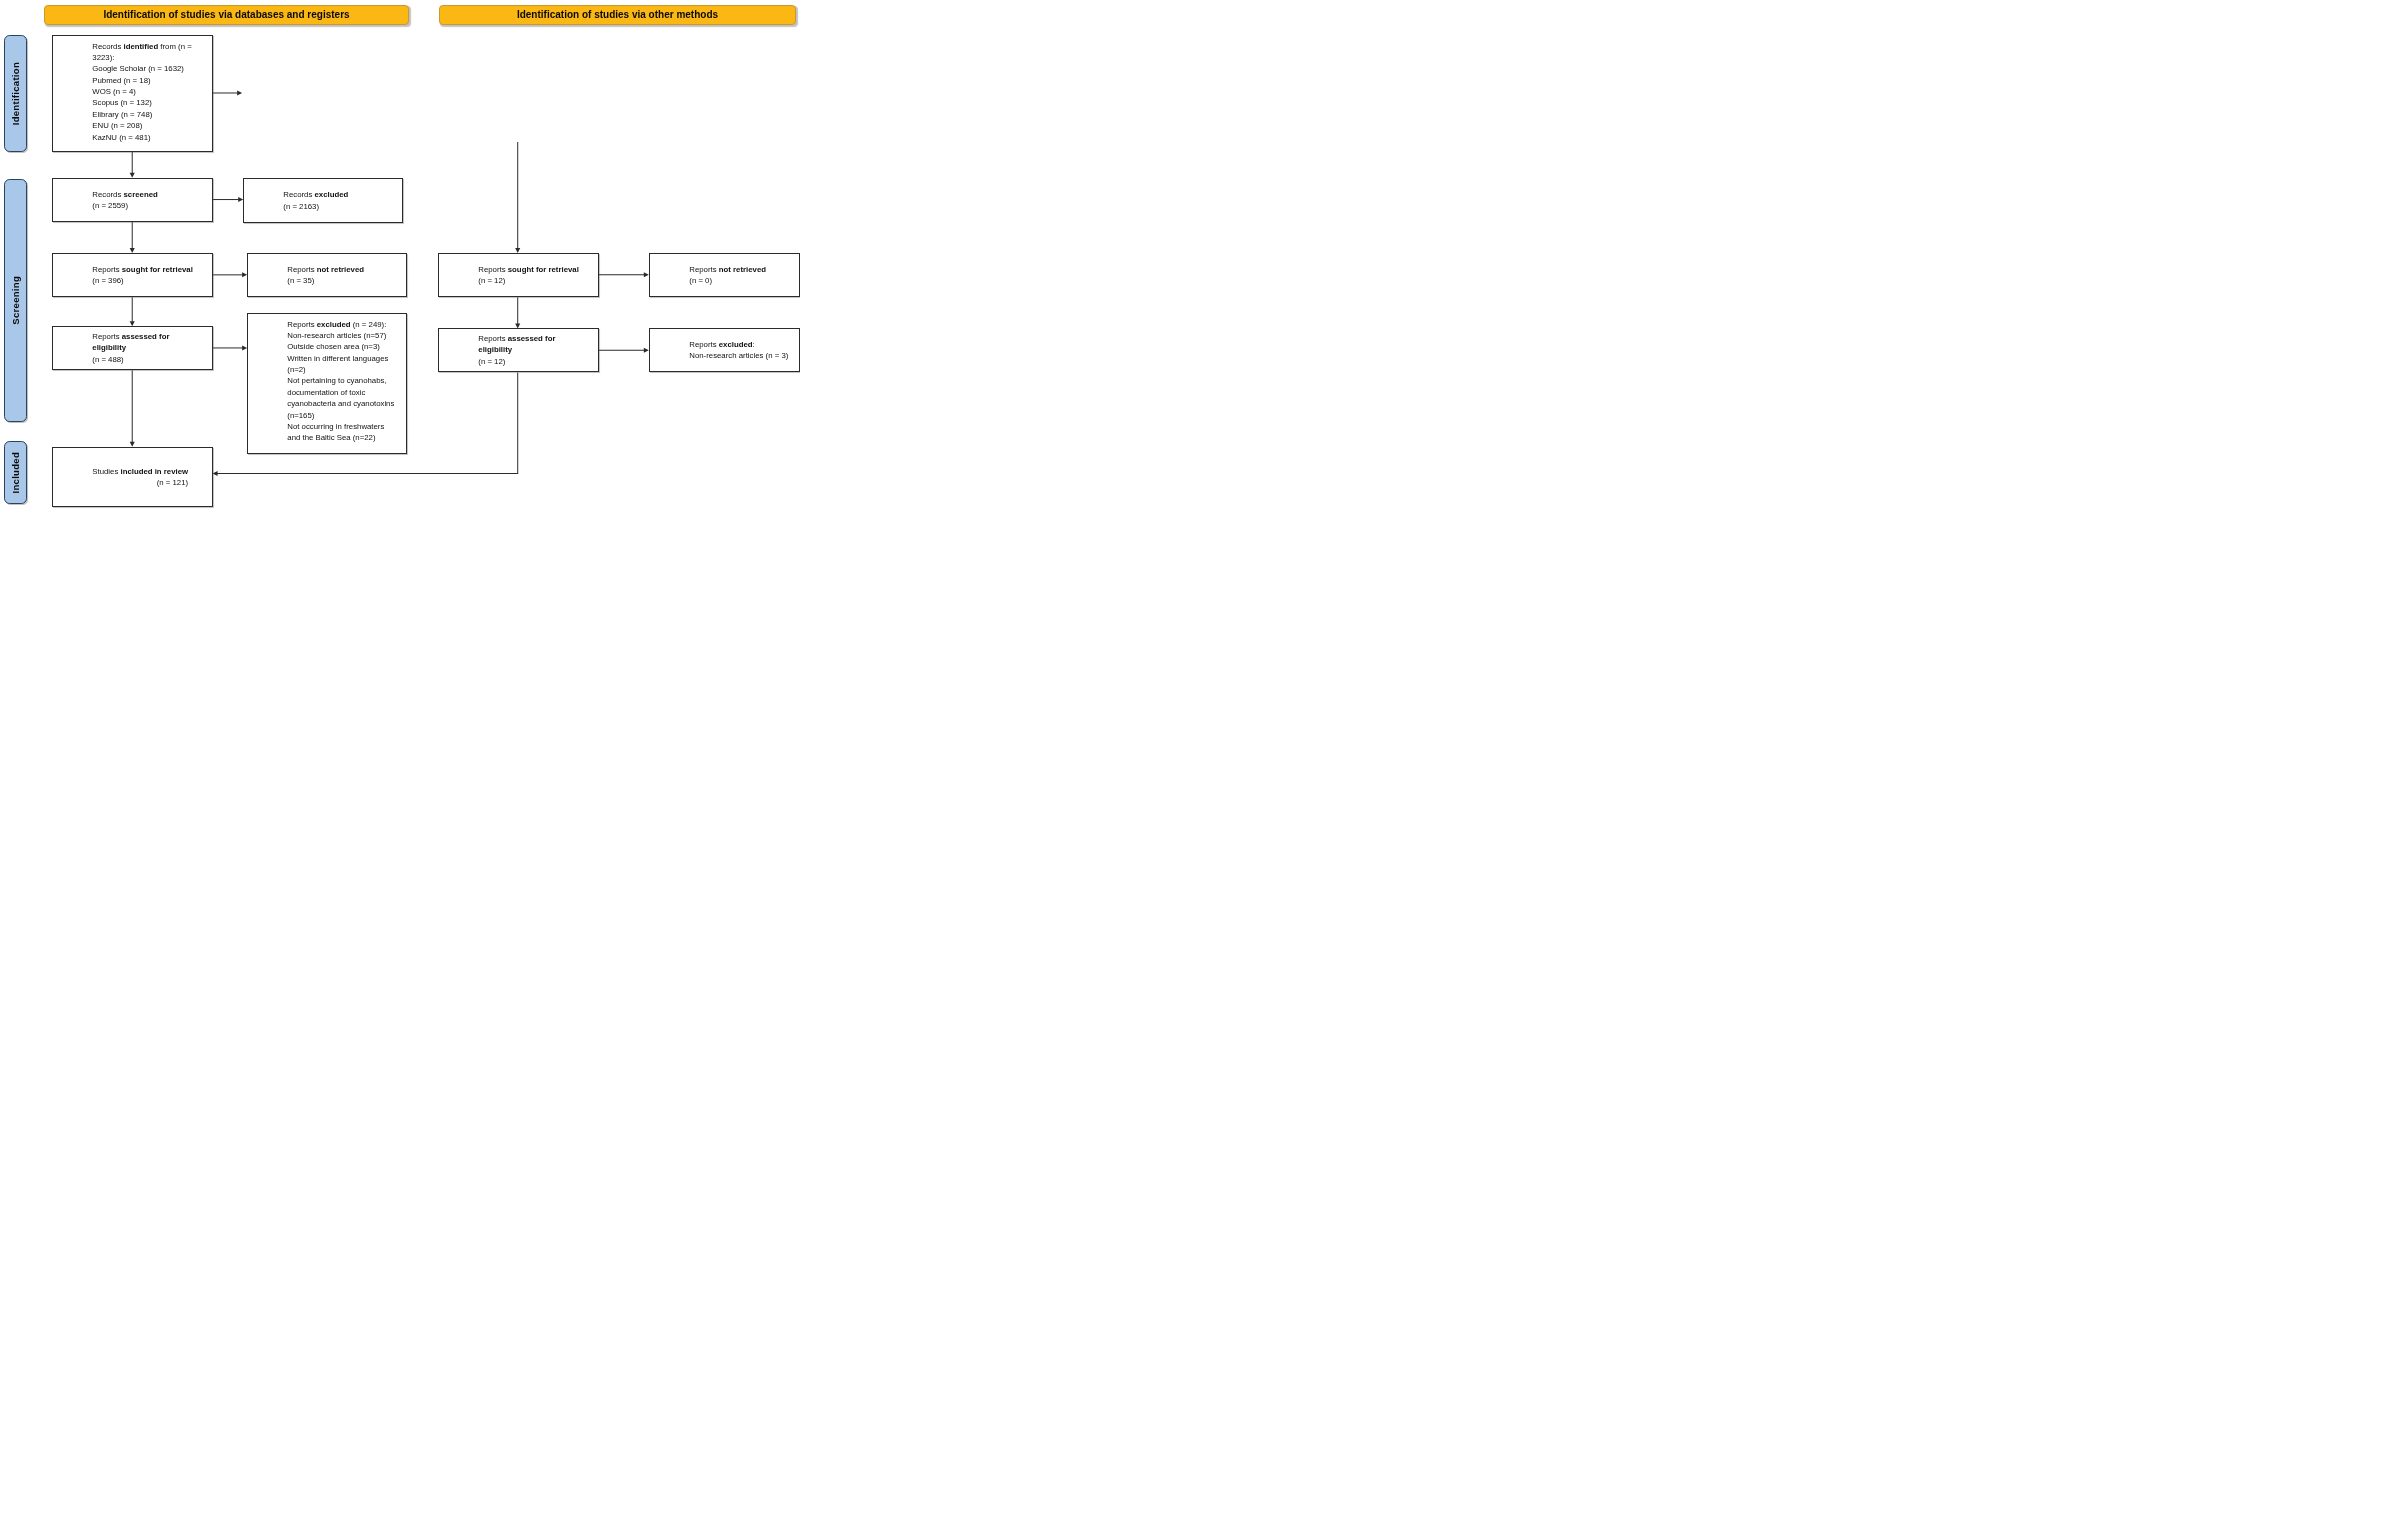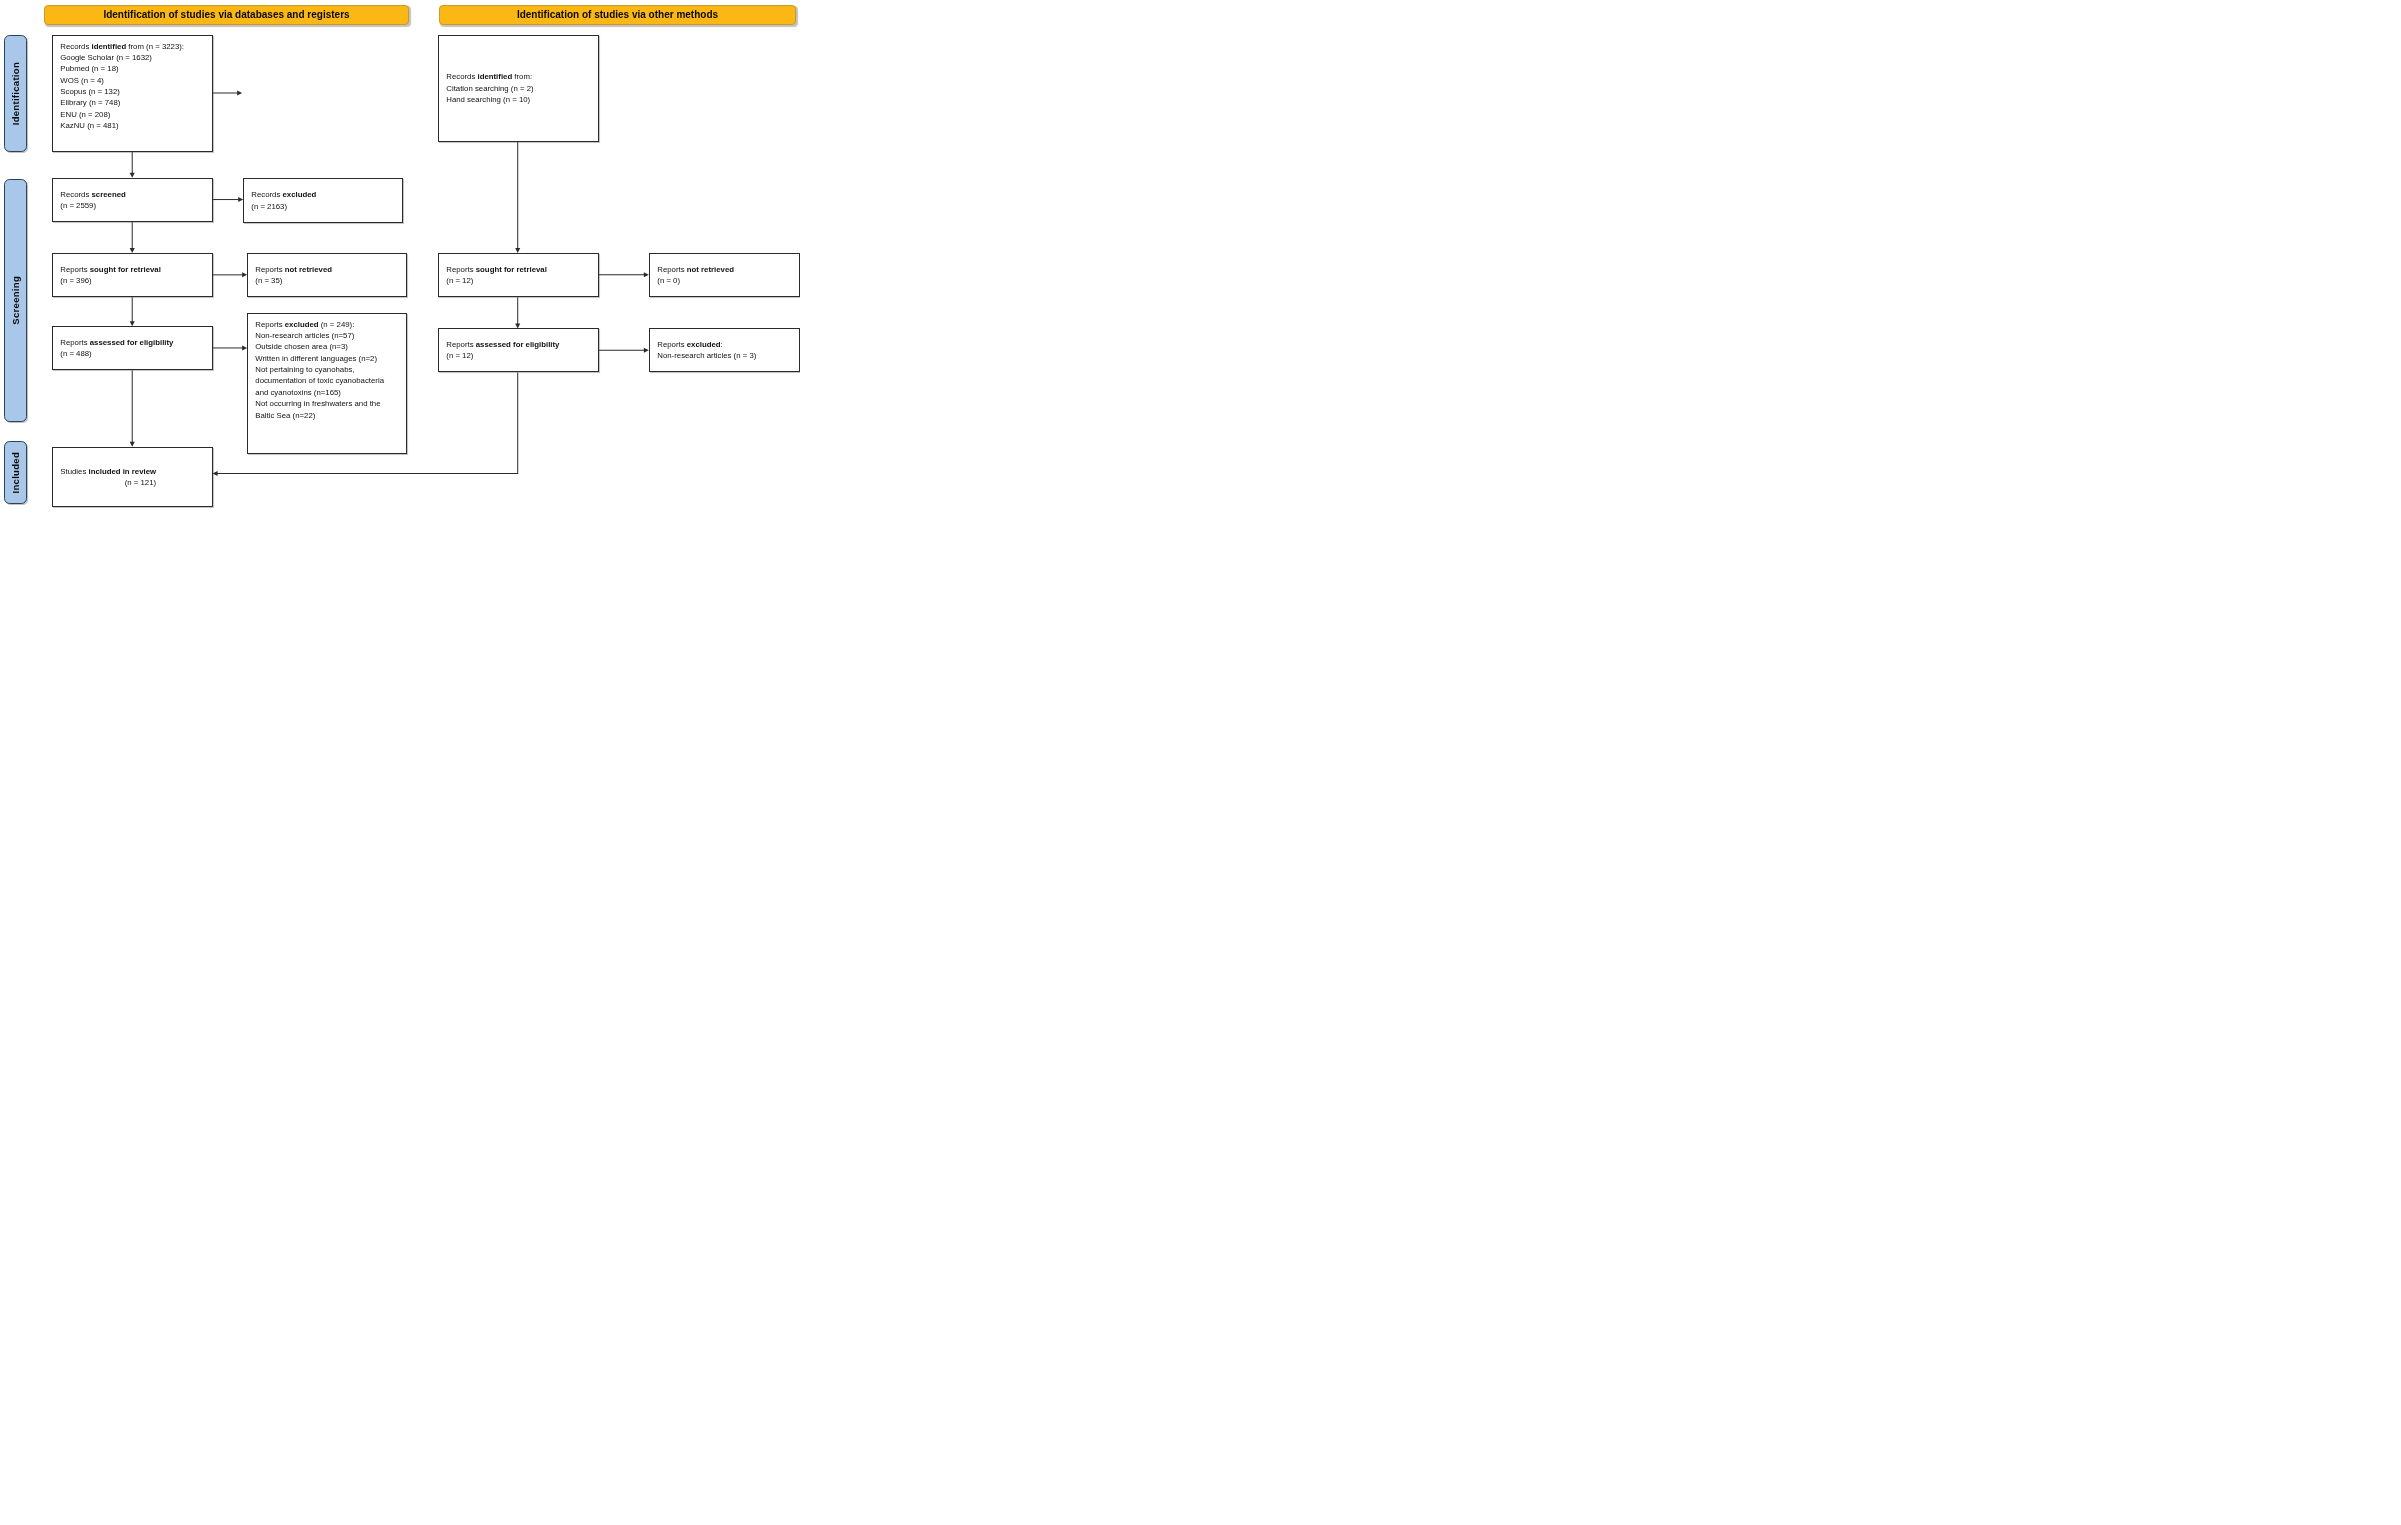--- a/index.html
+++ b/index.html
@@ -27,21 +27,21 @@
     display:flex;align-items:center;justify-content:center;
   }
   .stage span{
     writing-mode:vertical-rl;transform:rotate(180deg);
     font-weight:700;font-size:9.5px;color:#0b0b0b;letter-spacing:0.3px;white-space:nowrap;
   }
 
   .box{
     position:absolute;background:#fff;border:1.1px solid var(--box-border);
     box-shadow:0.6px 1.1px 0.6px rgba(90,90,90,.35);
-    display:flex;align-items:center;
+    display:flex;align-items:center;padding-left:32px;
   }
   .box.top{align-items:flex-start;}
   .box-text{padding:4.5px 7.3px;font-size:7.8px;line-height:1.46;}
 
   #arrows{position:absolute;left:0;top:0;width:800px;height:509px;pointer-events:none;}
   .arrow-line{stroke:var(--arrow);stroke-width:1.8;fill:none;}
   .arrow-head{fill:var(--arrow);stroke:none;}
 </style>
 </head>
 <body>
@@ -146,23 +146,20 @@
   </div>
 
   <div class="box top" style="left:247px;top:313px;width:160px;height:141px;">
     <div class="box-text"><span>Reports </span><span style="font-weight: 700;">excluded</span><span> (n = 249):</span><br><span>Non-research articles (n=57)</span><br><span>Outside chosen area (n=3)</span><br><span>Written in different languages (n=2)</span><br><span>Not pertaining to cyanohabs, documentation of toxic cyanobacteria and cyanotoxins (n=165)</span><br><span>Not occurring in freshwaters and the Baltic Sea (n=22)</span></div>
   </div>
 
   <div class="box" style="left:52px;top:447px;width:161px;height:60px;text-align:right;">
     <div class="box-text"><span>Studies </span><span style="font-weight: 700;">included in review</span><br><span>(n = 121)</span></div>
   </div>
 
-  <div class="box" style="left:438px;top:35px;width:161px;height:107px;">
-    <div class="box-text"><span>Records </span><span style="font-weight: 700;">identified</span><span> from:</span><br><span>Citation searching (n = 2)</span><br><span>Hand searching (n = 10)</span></div>
-  </div>
 
   <div class="box" style="left:438px;top:253px;width:161px;height:44px;">
     <div class="box-text"><span>Reports </span><span style="font-weight: 700;">sought for retrieval</span><br><span>(n = 12)</span></div>
   </div>
 
   <div class="box" style="left:649px;top:253px;width:151px;height:44px;">
     <div class="box-text"><span>Reports </span><span style="font-weight: 700;">not retrieved</span><br><span>(n = 0)</span></div>
   </div>
 
   <div class="box" style="left:438px;top:328px;width:161px;height:44px;">

